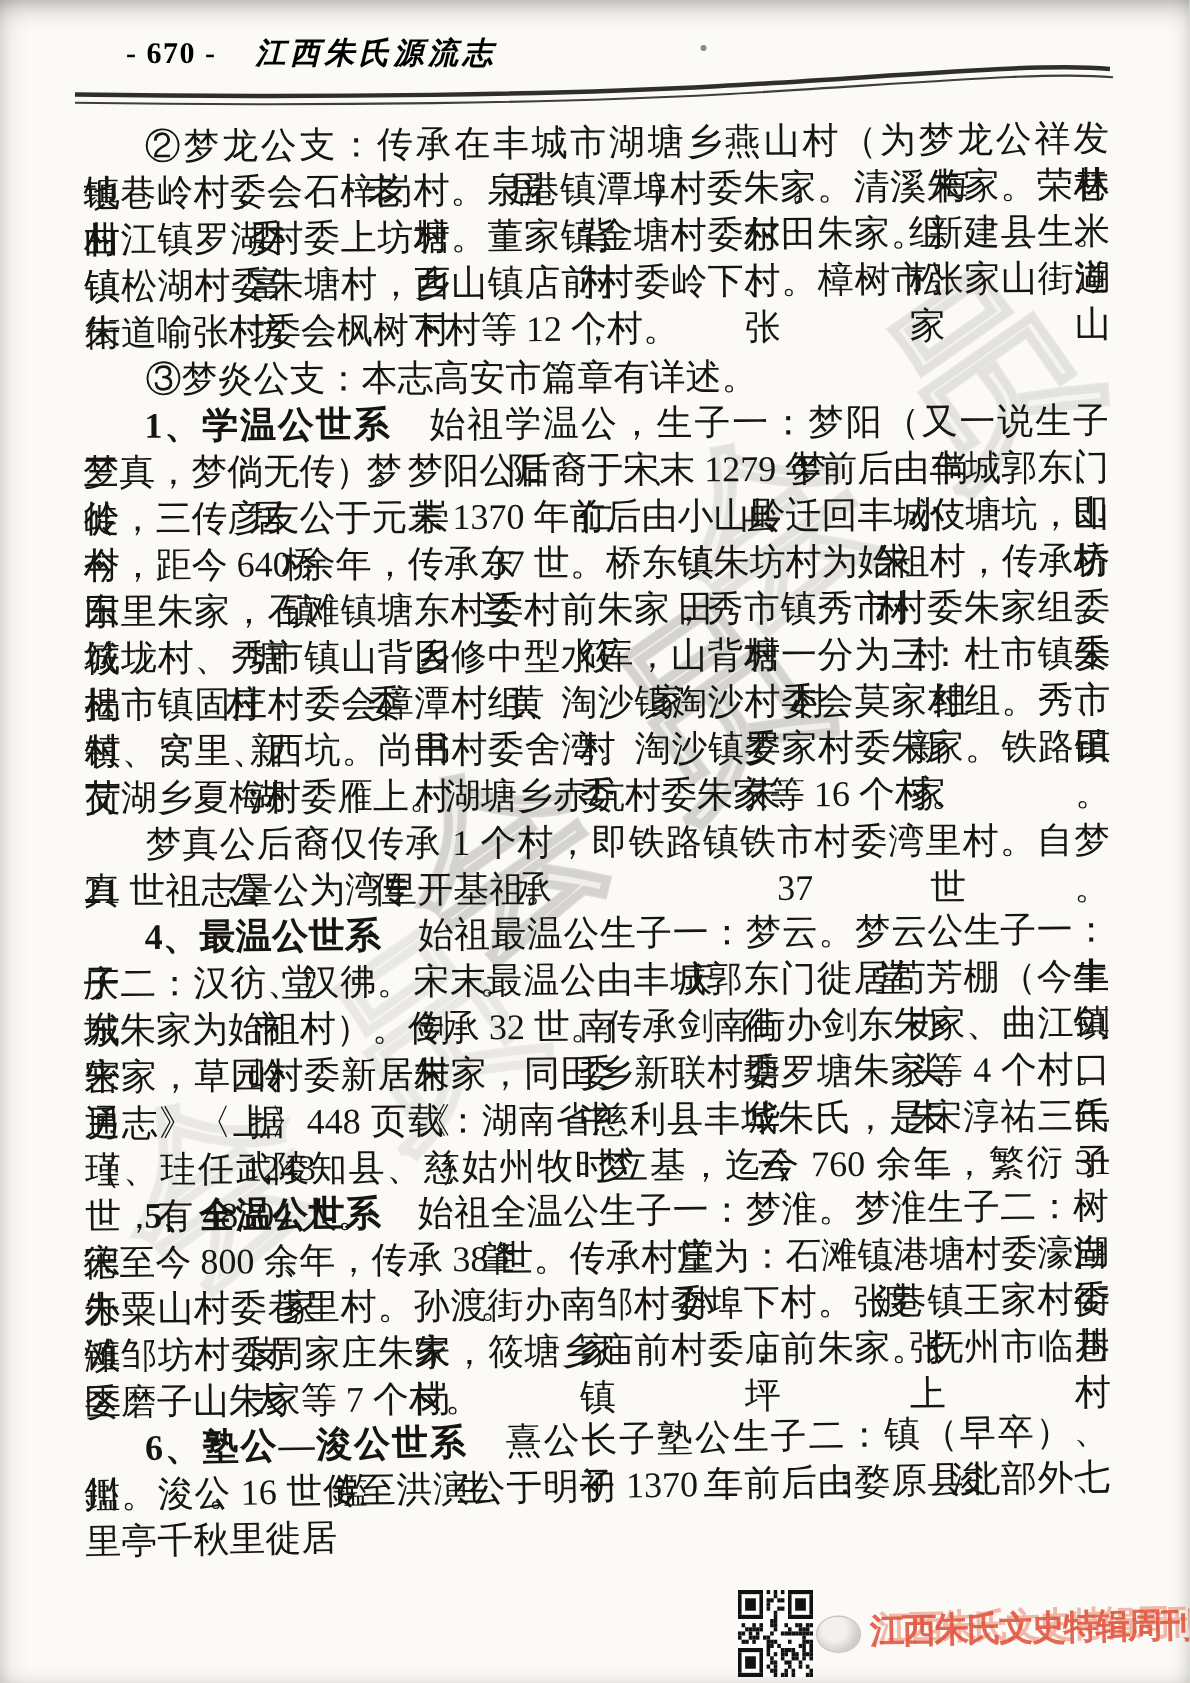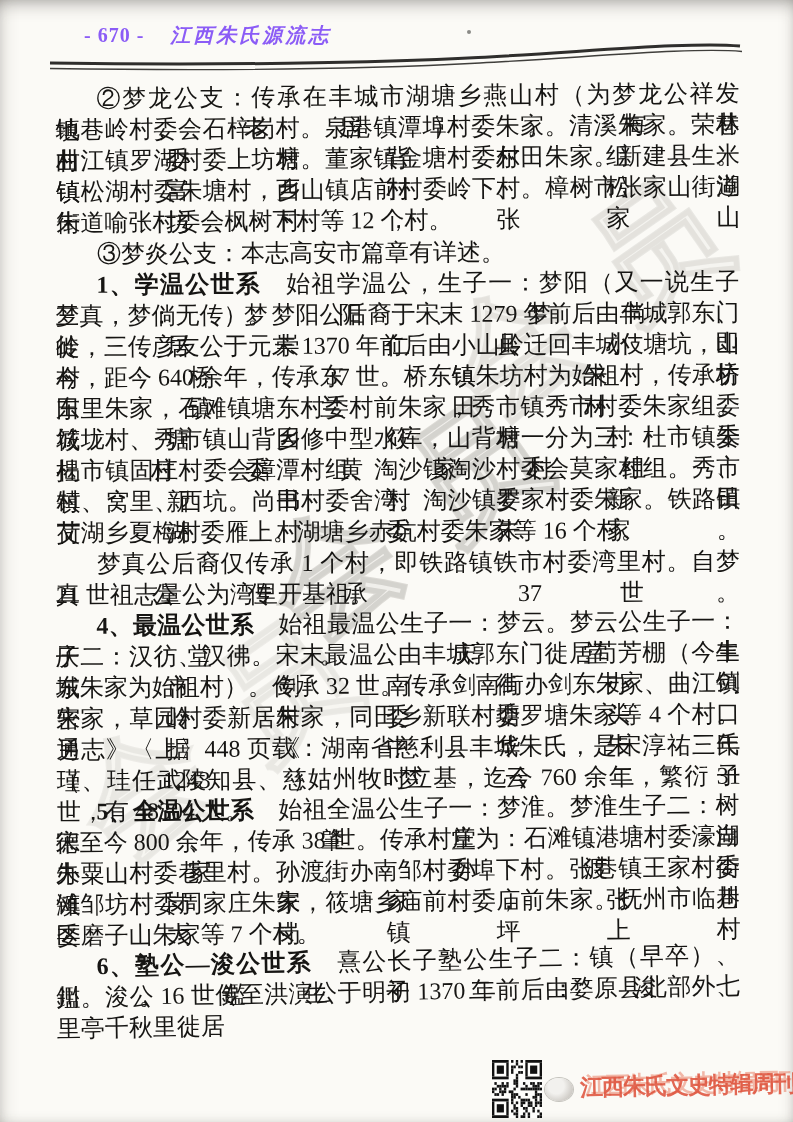--- a/index.html
+++ b/index.html
@@ -16,21 +16,21 @@
     box-shadow:inset 0 14px 18px -12px rgba(60,55,50,.45),
                inset 14px 0 20px -16px rgba(60,55,50,.30),
                inset -10px 0 16px -12px rgba(60,55,50,.25),
                inset 0 -8px 14px -10px rgba(60,55,50,.18);
     overflow:hidden;
   }
   
   #hdr{
     position:absolute;left:84px;top:22px;
     font-size:20px;font-weight:700;
-    color:#8b5cf6;
+    color:#000000;
     letter-spacing:1px;
     white-space:nowrap;
   }
   #hdr .bt{margin-left:26px;letter-spacing:3px;font-style:italic;}
   #rule{position:absolute;left:46px;top:36px;}
   #speck{position:absolute;left:467px;top:30px;width:4px;height:4px;border-radius:50%;background:#8a8a86;}
   
   .wm{
     position:absolute;
     font-size:130px;font-weight:700;

